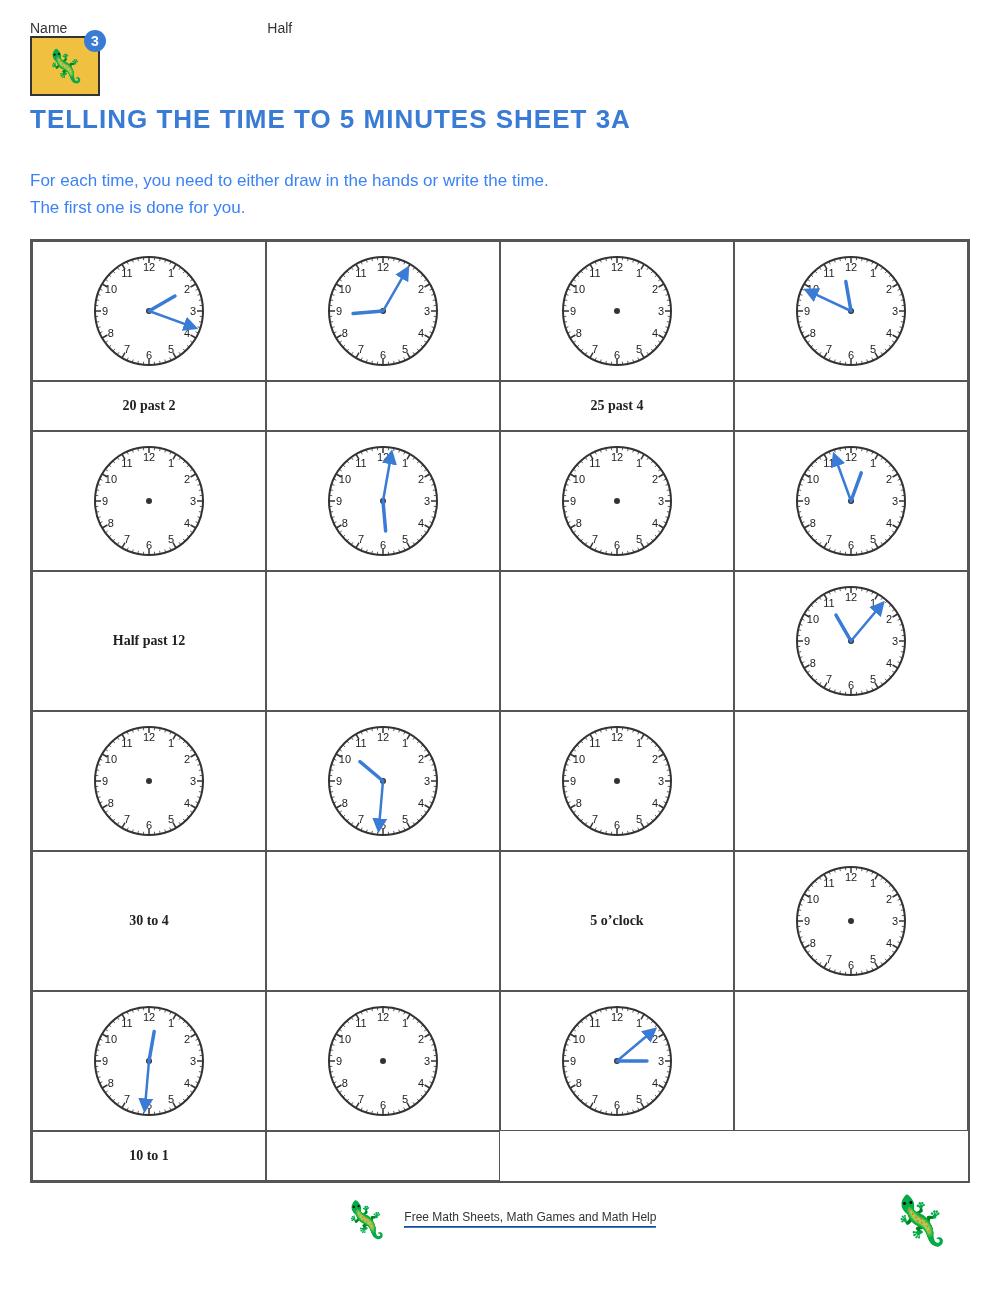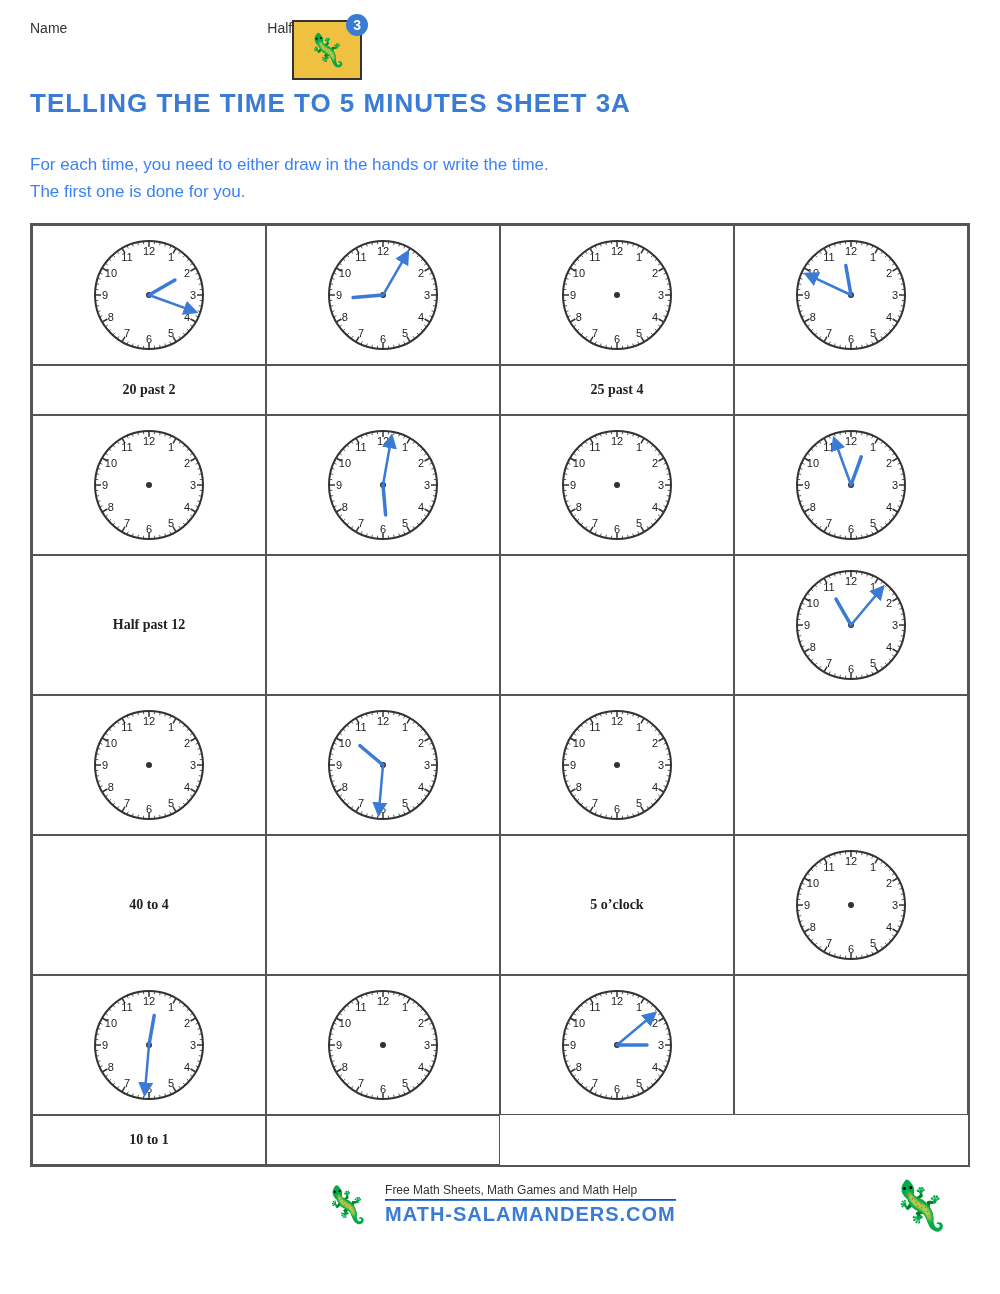--- a/index.html
+++ b/index.html
@@ -5,22 +5,24 @@
     * { box-sizing: border-box; margin: 0; padding: 0; }
     body {
       background: white;
       font-family: Arial, sans-serif;
       width: 1000px;
       min-height: 1294px;
       padding: 20px 30px;
     }
     .top-bar {
       display: flex;
+      justify-content: space-between;
       align-items: flex-start;
       margin-bottom: 8px;
+      flex-direction: column;
     }
     .name-date {
       display: flex;
       gap: 200px;
       font-size: 14px;
       color: #333;
     }
     .logo-box {
       border: 2px solid #333;
       width: 70px;
@@ -1185,21 +1187,21 @@
           <text x="21.894882233484694" y="82" text-anchor="middle" dominant-baseline="central" font-size="11" font-family="Arial" fill="#222">8</text>
           <text x="16" y="60.00000000000001" text-anchor="middle" dominant-baseline="central" font-size="11" font-family="Arial" fill="#222">9</text>
           <text x="21.8948822334847" y="38" text-anchor="middle" dominant-baseline="central" font-size="11" font-family="Arial" fill="#222">10</text>
           <text x="37.99999999999998" y="21.894882233484708" text-anchor="middle" dominant-baseline="central" font-size="11" font-family="Arial" fill="#222">11</text>
       <circle cx="60" cy="60" r="3" fill="#333"></circle>
 
     </svg>
   </div>
     </div>
     <div class="cell empty-label"></div>
-    <div class="cell label-cell">40 to 4</div>
+    <div class="cell label-cell">30 to 4</div>
     <div class="cell empty-label"></div>
     <div class="cell label-cell">5 o’clock</div>
     <div class="cell">
       <div class="clock-wrapper">
     <svg viewBox="0 0 120 120" width="120" height="120" xmlns="http://www.w3.org/2000/svg">
       <defs>
         <marker id="arrow" markerWidth="6" markerHeight="6" refX="3" refY="3" orient="auto">
           <path d="M0,0 L0,6 L6,3 z" fill="#3a7bd5"></path>
         </marker>
       </defs>
@@ -1546,18 +1548,17 @@
     <div class="cell empty-label"></div>
   </div>
 
 <div class="footer">
   <div class="footer-logo">
     <span style="font-size:36px;">🦎</span>
   </div>
   <div>
     <div class="footer-text">Free Math Sheets, Math Games and Math Help</div>
     <hr style="border-color:#3a7bd5; margin:2px 0;">
-    <div class="footer-brand">MATH-SALAMANDERS.COM</div>
   </div>
   <div class="salamander-right">
     <span style="font-size:48px; color:#c8a000;">🦎</span>
   </div>
 </div>
 
 </body></html>

